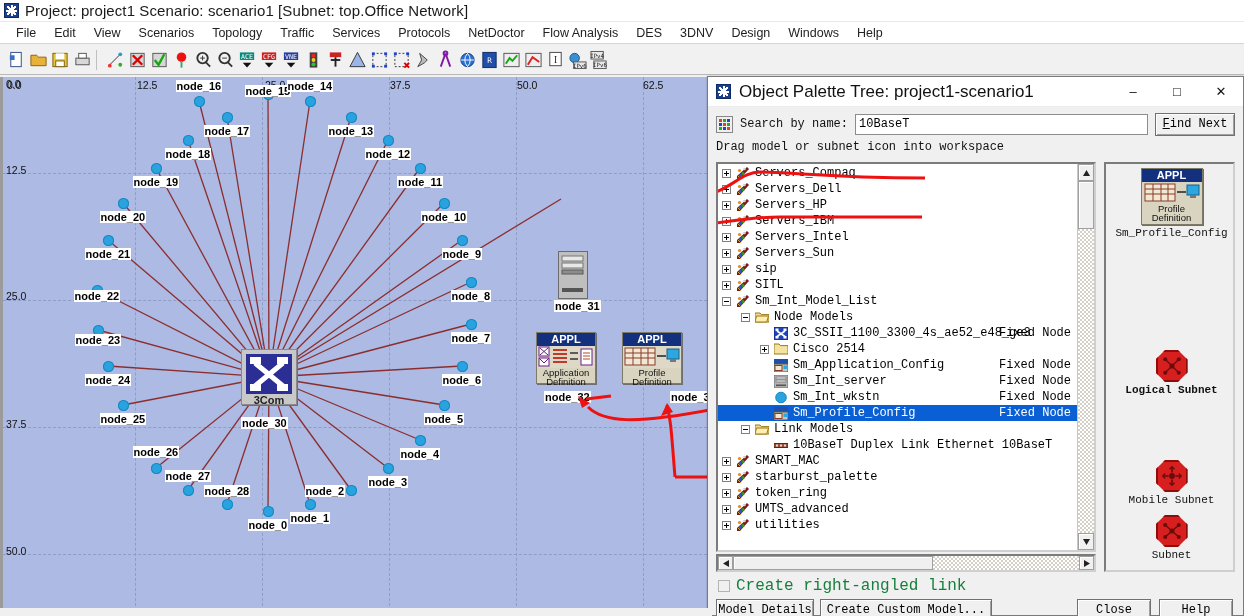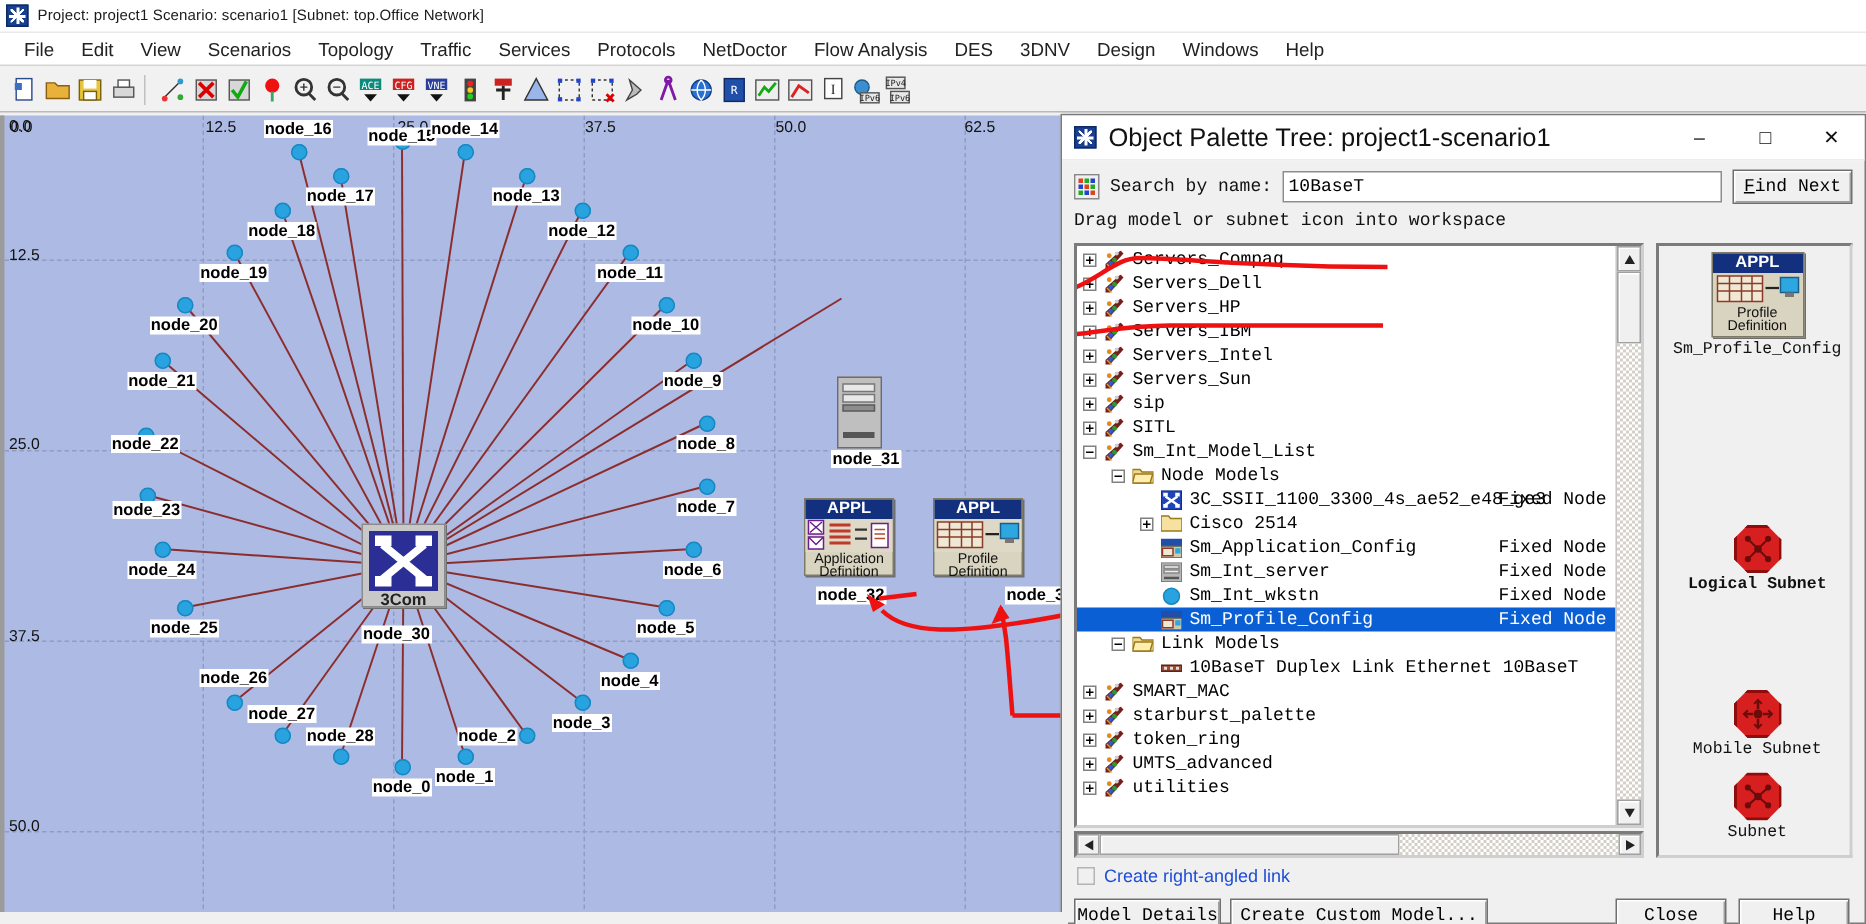--- a/index.html
+++ b/index.html
@@ -14,21 +14,21 @@
 
   
   .titlebar {
     position: absolute; left: 0; top: 0; width: 1244px; height: 22px;
     background: #ffffff;
     display: flex; align-items: center; gap: 6px;
     padding-left: 4px;
     border-bottom: 1px solid #e8e8e8;
   }
   .titlebar .tb-text {
-    font-size: 10px; color: #1a1a1a; letter-spacing: .1px;
+    font-size: 15px; color: #1a1a1a; letter-spacing: .1px;
     white-space: nowrap;
   }
   .starIcon {
     width: 15px; height: 15px; background: #1a3f8f;
     position: relative; flex: 0 0 auto; border: 1px solid #0d2a63;
   }
   .starIcon::before, .starIcon::after {
     content: ""; position: absolute; background: #fff;
   }
   .starIcon::before { left: 6px; top: 1px; width: 2px; height: 11px; }
@@ -194,21 +194,21 @@
   .palitem .cap { font-family:"Liberation Mono", monospace; font-size:11px; color:#111;
                   margin-top:2px; white-space:nowrap; }
 
   .octagon { width:32px; height:32px; margin:0 auto;
              background:#d81f1f; border:2px solid #8d0d0d;
              clip-path: polygon(30% 0%,70% 0%,100% 30%,100% 70%,70% 100%,30% 100%,0% 70%,0% 30%);
              position:relative; }
 
   .chkrow { position:absolute; left:10px; top:470px; display:flex; align-items:center; gap:6px; }
   .chkbox { width:12px; height:12px; border:1px solid #b4b4b4; background:#f0f0f0; }
-  .chklabel { font-family:Liberation Sans, sans-serif; font-size:12px; color:#1d4ed8; }
+  .chklabel { font-family:Liberation Mono, monospace; font-size:16px; color:#15803d; }
 
   .btnrow { position:absolute; left:8px; top:492px; width:521px; height:24px; }
   .btnrow .btn { position:absolute; height:23px; line-height:21px; }
   #model-details { left:0; width:98px; }
   #create-custom { left:104px; width:172px; }
   #close-btn { left:361px; width:74px; }
   #help-btn { left:443px; width:74px; }
 
   .statusbar { position:absolute; left:0; top:608px; width:712px; height:8px; background:#f0f0f0; }
 </style>

